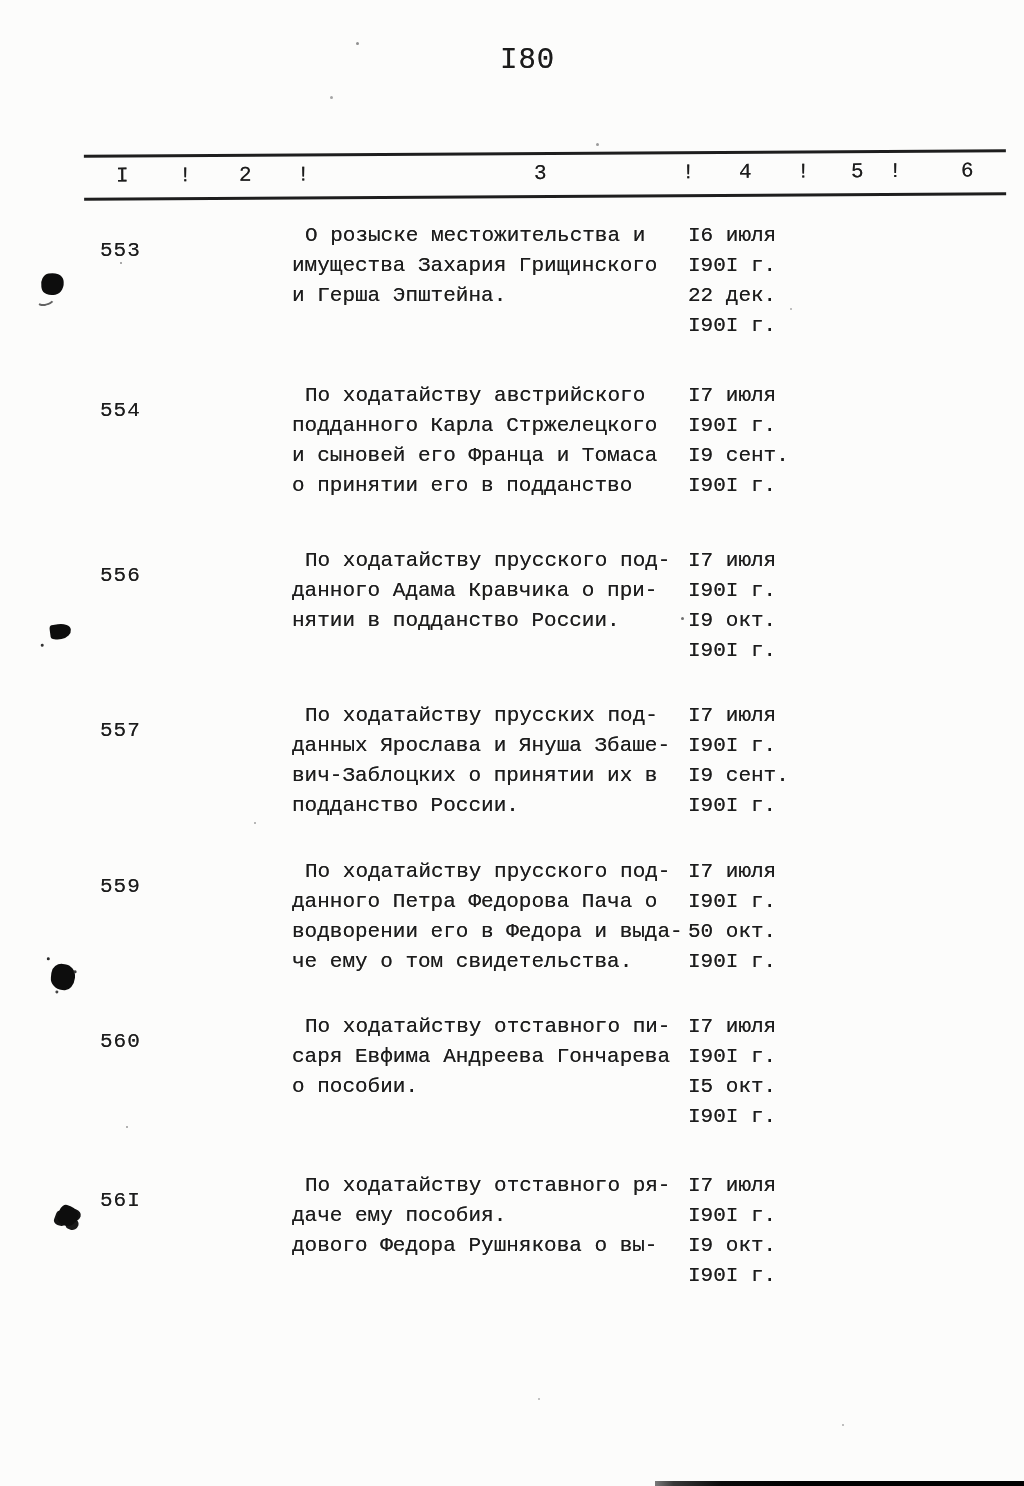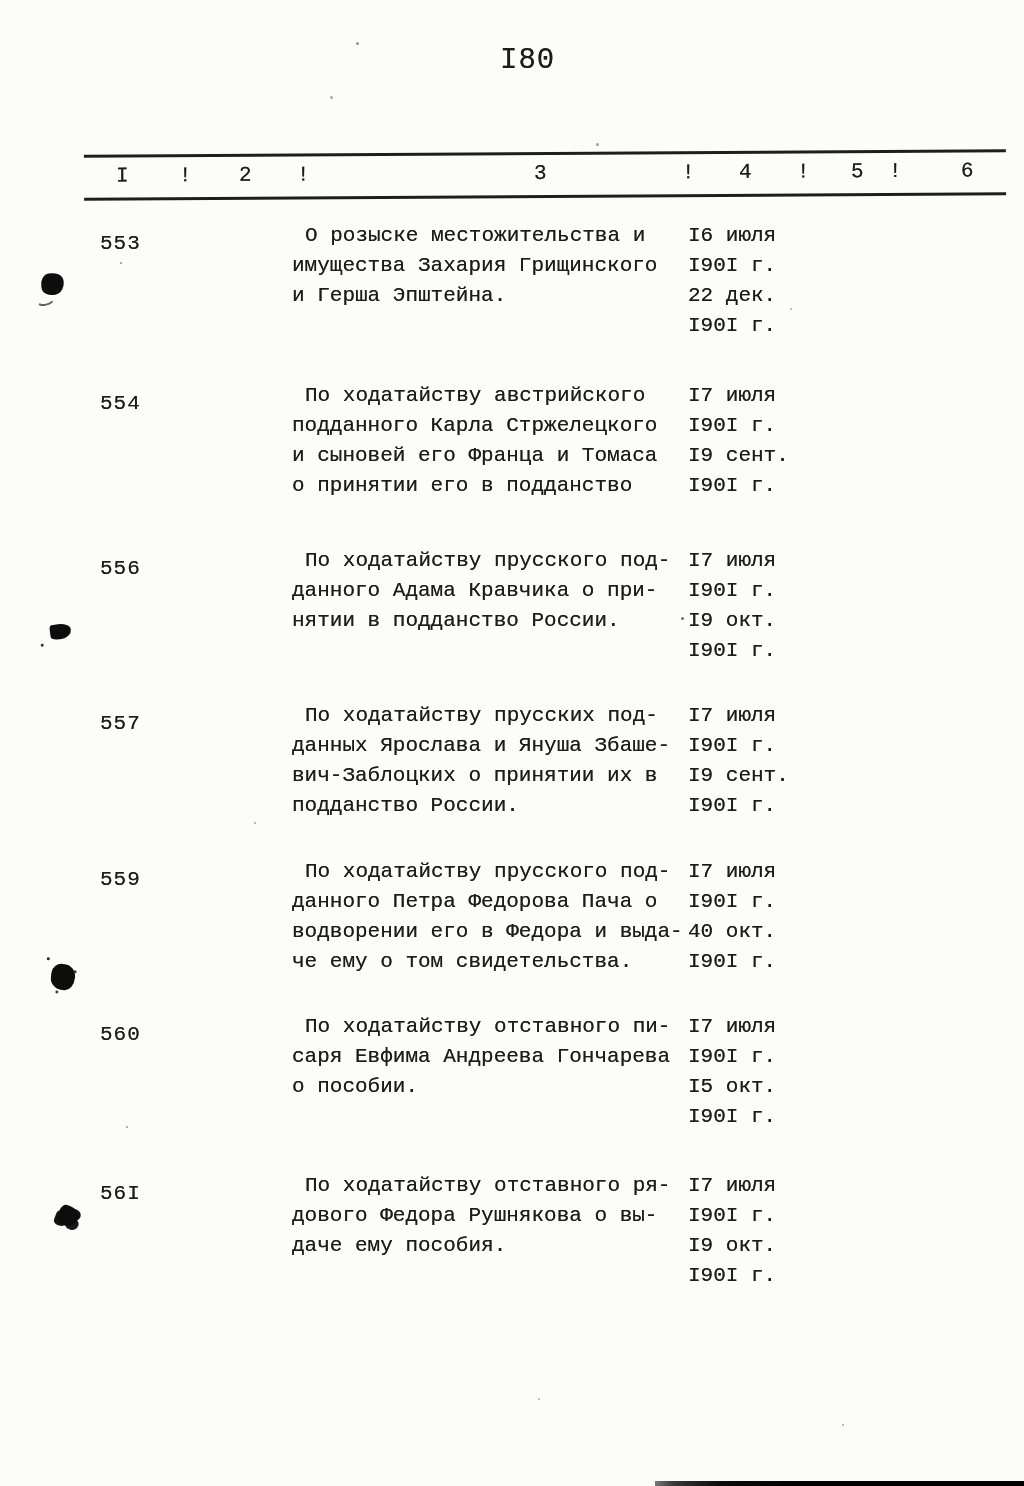--- a/index.html
+++ b/index.html
@@ -37,21 +37,21 @@
   .hc5  { left: 598px; }
   .hc6  { left: 655px; }
   .hc7  { left: 713px; }
   .hc8  { left: 767px; }
   .hc9  { left: 805px; }
   .hc10 { left: 877px; }
   
   .entries { position: absolute; inset: 0; }
   .entry { position: absolute; left: 0; width: 100%; }
   .entry .num {
-    position: absolute; left: 100px; top: 11px; letter-spacing: 1px;
+    position: absolute; left: 100px; top: 18px; letter-spacing: 1px;
   }
   .entry .desc {
     position: absolute; left: 292px; top: 0; width: 400px;
   }
   .entry .dates {
     position: absolute; left: 688px; top: 0; width: 150px;
   }
   .line { line-height: 30px; height: 30px; white-space: nowrap; }
   .desc .line:first-child { text-indent: 13px; }
   .e553 { top: 221px; }
@@ -208,21 +208,21 @@
       <div class="num">559</div>
       <div class="desc">
         <div class="line">По ходатайству прусского под-</div>
         <div class="line">данного Петра Федорова Пача о</div>
         <div class="line">водворении его в Федора и выда-</div>
         <div class="line">че ему о том свидетельства.</div>
       </div>
       <div class="dates">
         <div class="line">I7 июля</div>
         <div class="line">I90I г.</div>
-        <div class="line">40 окт.</div>
+        <div class="line">50 окт.</div>
         <div class="line">I90I г.</div>
       </div>
     </div>
 
     <div class="entry e560">
       <div class="num">560</div>
       <div class="desc">
         <div class="line">По ходатайству отставного пи-</div>
         <div class="line">саря Евфима Андреева Гончарева</div>
         <div class="line">о пособии.</div>
@@ -232,22 +232,22 @@
         <div class="line">I90I г.</div>
         <div class="line">I5 окт.</div>
         <div class="line">I90I г.</div>
       </div>
     </div>
 
     <div class="entry e561">
       <div class="num">56I</div>
       <div class="desc">
         <div class="line">По ходатайству отставного ря-</div>
+        <div class="line">даче ему пособия.</div>
         <div class="line">дового Федора Рушнякова о вы-</div>
-        <div class="line">даче ему пособия.</div>
       </div>
       <div class="dates">
         <div class="line">I7 июля</div>
         <div class="line">I90I г.</div>
         <div class="line">I9 окт.</div>
         <div class="line">I90I г.</div>
       </div>
     </div>
 
   </div>

